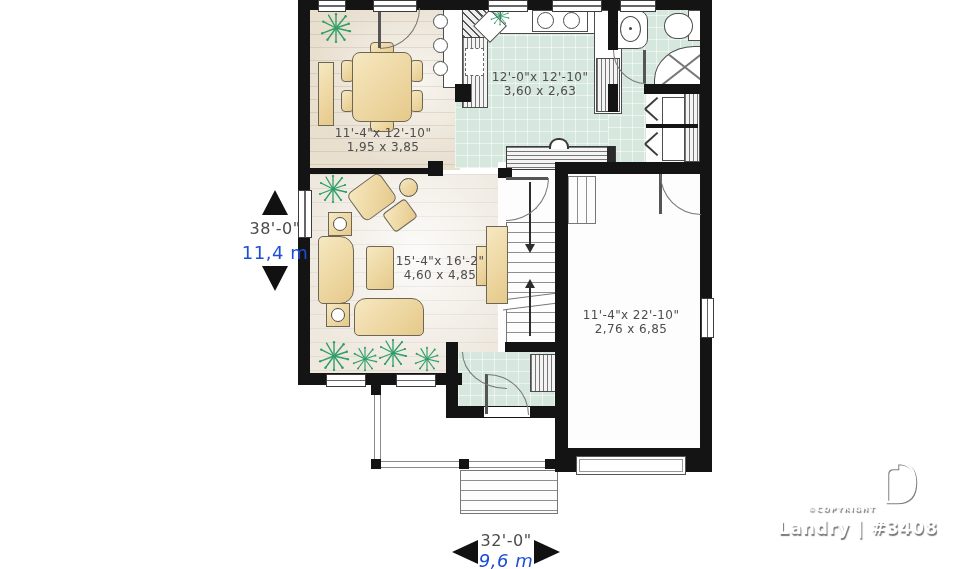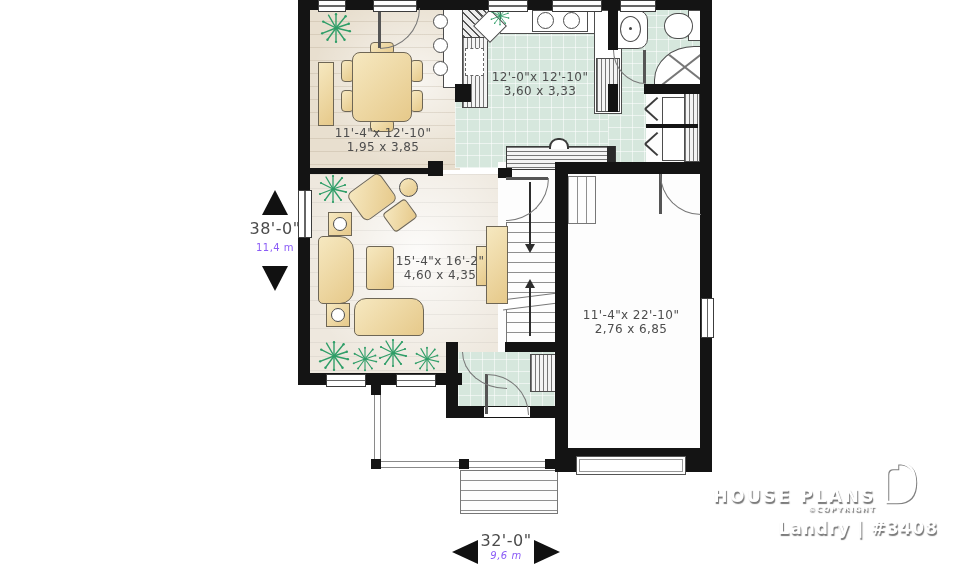--- a/index.html
+++ b/index.html
@@ -18,21 +18,21 @@
   .hatch-h{background-image:repeating-linear-gradient(180deg,#777 0 1px,#f4f4f4 1px 4px);}
   .hatch-v{background-image:repeating-linear-gradient(90deg,#777 0 1px,#f4f4f4 1px 4px);}
   .hatch-d{position:absolute;z-index:9;background:repeating-linear-gradient(45deg,#555 0 1.5px,#eee 1.5px 5.5px);border:1px solid #444;}
   .circ{position:absolute;z-index:11;background:#fff;border:1.5px solid #4d4d4d;border-radius:50%;}
   .arc{position:absolute;z-index:35;border:0 solid #777;}
   .leaf{position:absolute;z-index:35;background:#555;}
   .plant{position:absolute;z-index:12;}
   .plant svg{width:100%;height:100%;}
   .room-label{position:absolute;z-index:50;color:#4d4d4d;font-size:12px;line-height:14px;text-align:center;letter-spacing:.4px;white-space:nowrap;transform:translateX(-50%);}
   .dim-big{color:#4b4b4b;font-size:16px;letter-spacing:.5px;}
-  .dim-small{color:#8b5cf6;font-size:10px;letter-spacing:.5px;}
+  .dim-small{color:#1d4ed8;font-size:18px;letter-spacing:.5px;}
   .tri{position:absolute;width:0;height:0;z-index:50;}
   .stairs{position:absolute;z-index:6;background:repeating-linear-gradient(180deg,#fdfdfd 0 9px,#8f8f8f 9px 10px);border:1px solid #777;}
   .rail{position:absolute;z-index:2;background:#fff;border:1px solid #8a8a8a;}
   .post{position:absolute;z-index:32;background:#141414;}
   .chev{position:absolute;z-index:12;}
   .chev::before,.chev::after{content:"";position:absolute;left:1px;top:50%;width:17px;height:2px;background:#3a3a3a;transform-origin:left center;}
   .chev::before{transform:rotate(-42deg);}
   .chev::after{transform:rotate(42deg);}
   .logo-line{position:absolute;z-index:60;color:#fff;font-weight:700;letter-spacing:2.5px;text-shadow:1px 1.5px 1px rgba(75,75,75,.75);white-space:nowrap;text-align:right;}
   .stair-arrow{position:absolute;z-index:14;width:2px;background:#2c2c2c;}
@@ -359,42 +359,41 @@
   <div class="arc" style="left:487px;top:374px;width:41px;height:40px;border-top:1.5px solid #777;border-right:1.5px solid #777;border-radius:0 100% 0 0;"></div>
   <div class="arc" style="left:462px;top:352px;width:44px;height:36px;border-left:1.5px solid #777;border-bottom:1.5px solid #777;border-radius:0 0 0 100%;"></div>
   <div class="counter hatch-v" style="left:530px;top:354px;width:24px;height:36px;z-index:12;"></div>
 
   <div class="room-label" style="left:383px;top:126px;">
     <div>11'-4"x 12'-10"</div>
     <div>1,95 x 3,85</div>
   </div>
   <div class="room-label" style="left:540px;top:70px;">
     <div>12'-0"x 12'-10"</div>
-    <div>3,60 x 3,33</div>
+    <div>3,60 x 2,63</div>
   </div>
   <div class="room-label" style="left:440px;top:254px;">
     <div>15'-4"x 16'-2"</div>
-    <div>4,60 x 4,35</div>
+    <div>4,60 x 4,85</div>
   </div>
   <div class="room-label" style="left:631px;top:308px;">
     <div>11'-4"x 22'-10"</div>
     <div>2,76 x 6,85</div>
   </div>
 
   <div class="tri" style="left:262px;top:190px;border-left:13px solid transparent;border-right:13px solid transparent;border-bottom:25px solid #111;"></div>
   <div class="abs dim-big" style="left:240px;top:219px;width:70px;text-align:center;z-index:50;">38'-0"</div>
   <div class="abs dim-small" style="left:240px;top:242px;width:70px;text-align:center;z-index:50;">11,4 m</div>
   <div class="tri" style="left:262px;top:266px;border-left:13px solid transparent;border-right:13px solid transparent;border-top:25px solid #111;"></div>
 
   <div class="tri" style="left:452px;top:540px;border-top:12px solid transparent;border-bottom:12px solid transparent;border-right:26px solid #111;"></div>
   <div class="abs dim-big" style="left:471px;top:531px;width:70px;text-align:center;z-index:50;">32'-0"</div>
   <div class="abs dim-small" style="left:471px;top:550px;width:70px;text-align:center;z-index:50;font-style:italic;">9,6 m</div>
   <div class="tri" style="left:534px;top:540px;border-top:12px solid transparent;border-bottom:12px solid transparent;border-left:26px solid #111;"></div>
 
-  <div class="logo-line" style="left:700px;top:486px;width:176px;font-size:17px;">HOUSE PLANS</div>
   <div class="logo-line" style="left:700px;top:505px;width:176px;font-size:7px;letter-spacing:1.5px;">©COPYRIGHT</div>
   <div class="abs" style="left:880px;top:458px;width:40px;height:50px;z-index:60;">
     <svg width="40" height="50" viewBox="0 0 40 50">
       <path d="M7 40 L7 16 Q7 10 13 10 L17 10 L17 5 Q35 5 35 24 Q35 44 17 44 L7 44 Z" fill="none" stroke="#ffffff" stroke-width="2.5" style="filter:drop-shadow(1px 1.5px 0 rgba(75,75,75,.7));"></path>
     </svg>
   </div>
   <div class="logo-line" style="left:760px;top:518px;width:178px;font-size:17px;letter-spacing:1px;">Landry | #3408</div>
 
 </div>
 

